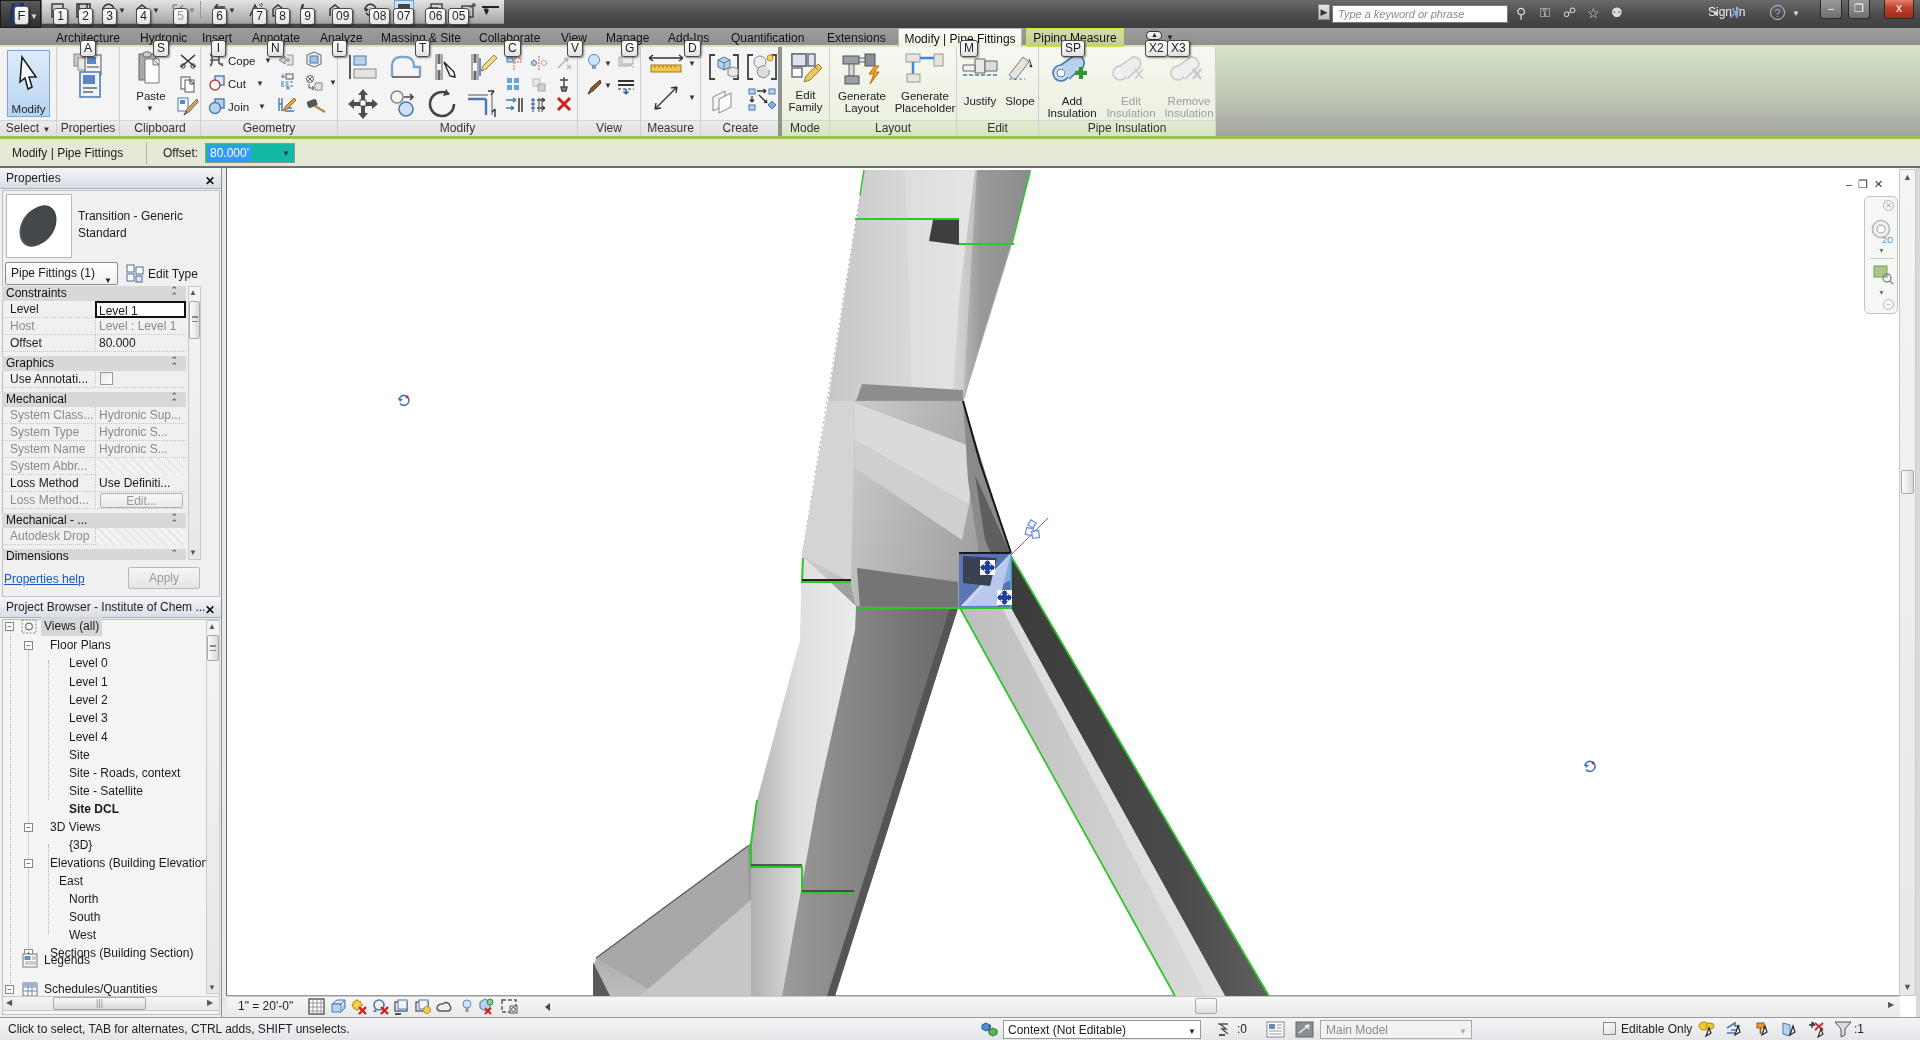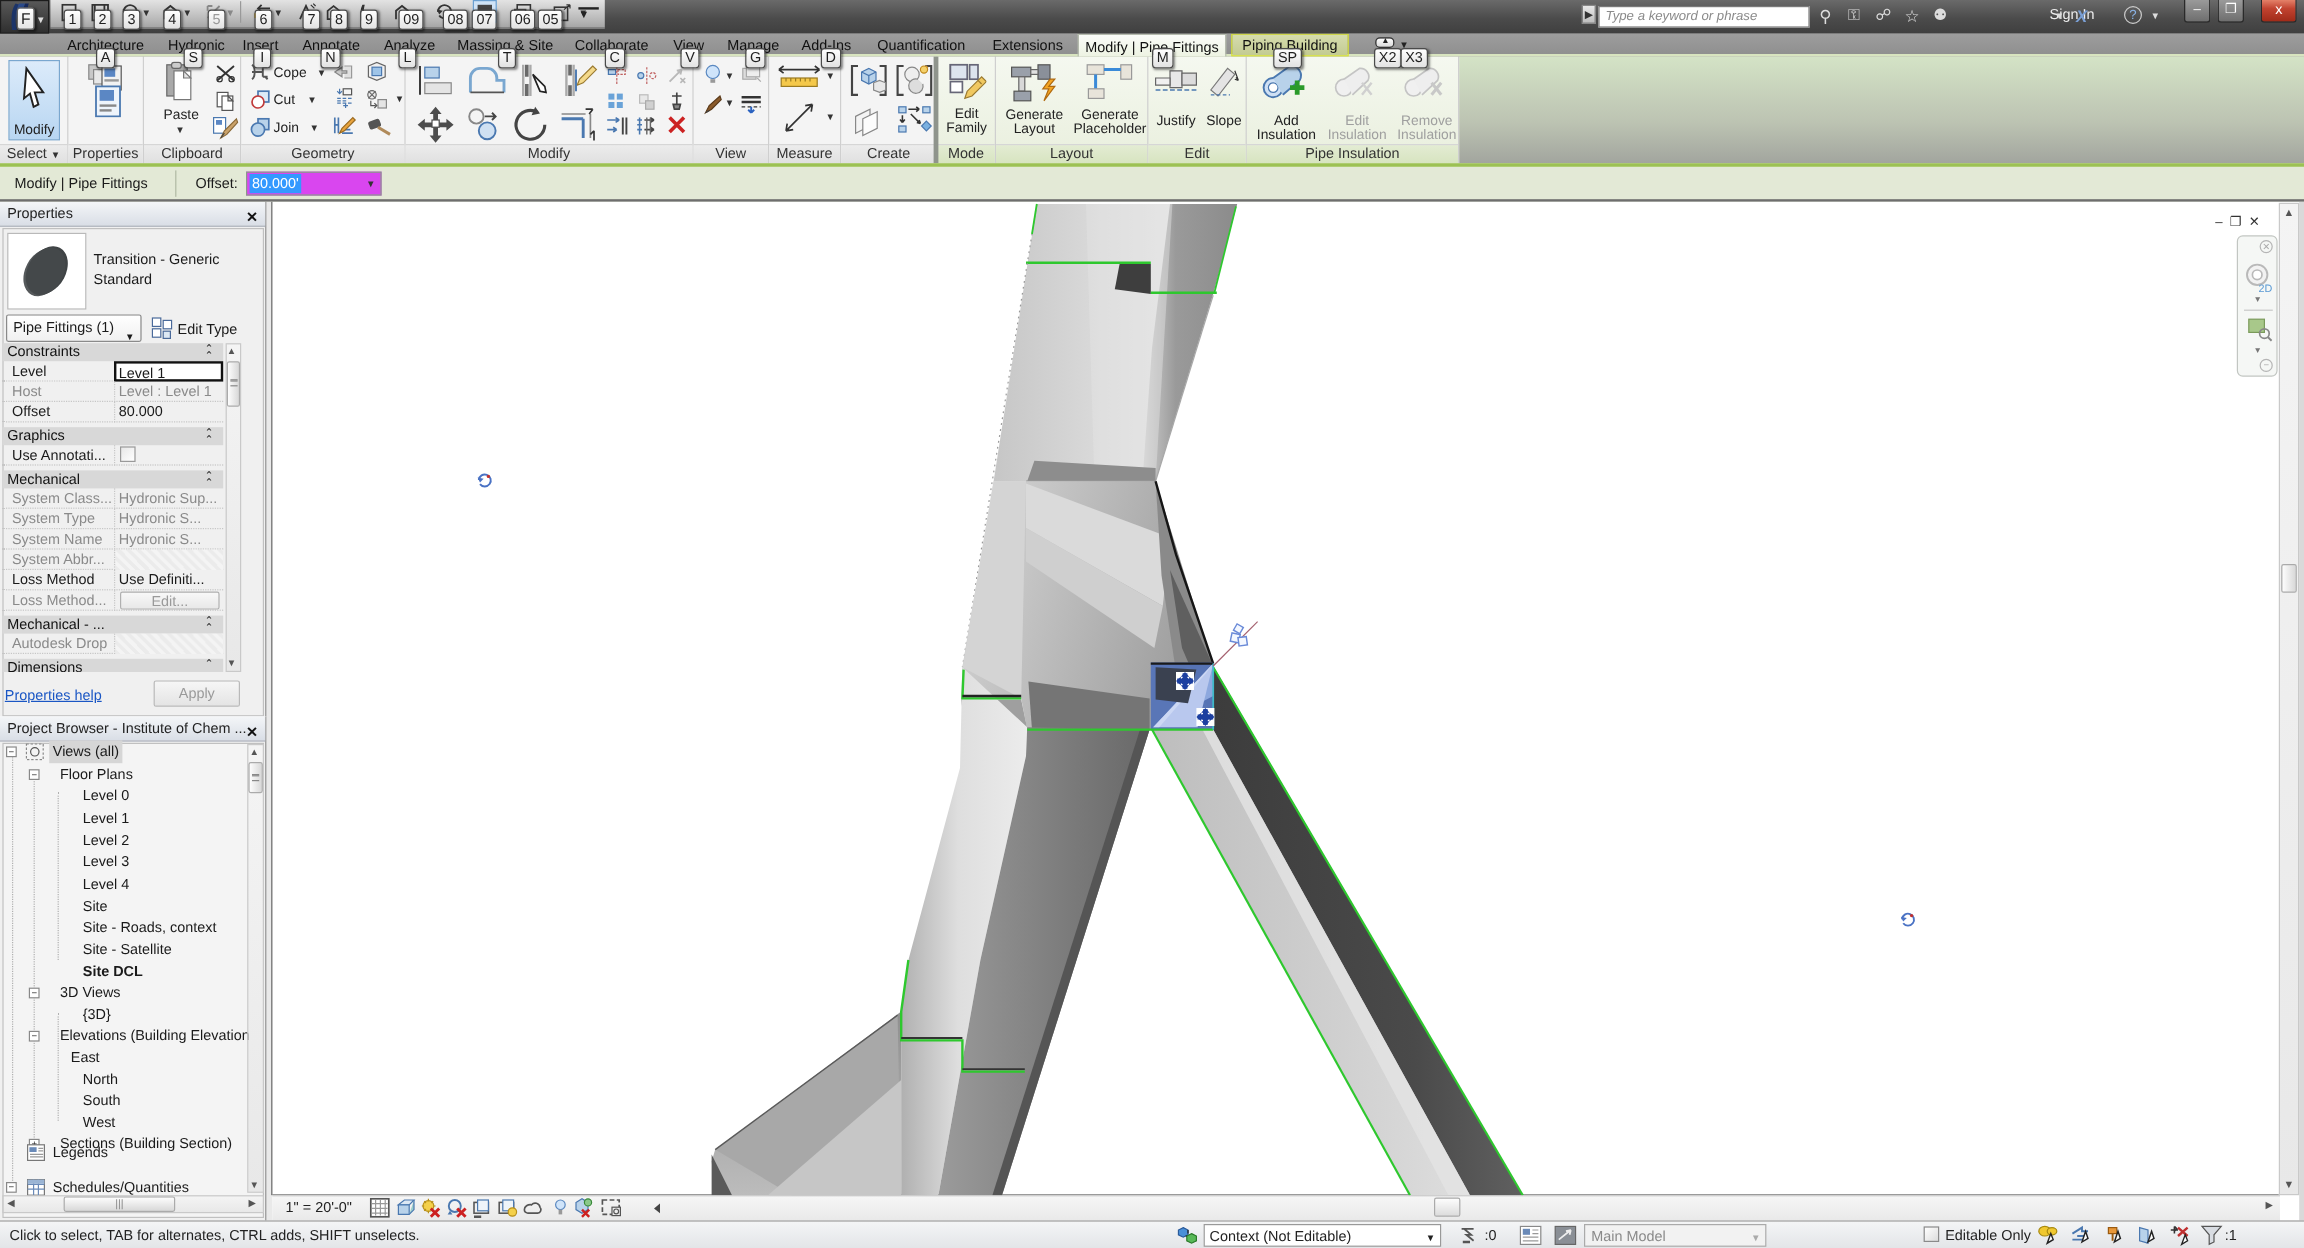--- a/index.html
+++ b/index.html
@@ -173,21 +173,21 @@
   <span class="rtab" style="left:320px;width:42px">Analyze</span>
   <span class="rtab" style="left:381px;width:80px">Massing &amp; Site</span>
   <span class="rtab" style="left:479px;width:63px">Collaborate</span>
   <span class="rtab" style="left:561px;width:27px">View</span>
   <span class="rtab" style="left:606px;width:44px">Manage</span>
   <span class="rtab" style="left:668px;width:44px">Add-Ins</span>
   <span class="rtab" style="left:731px;width:77px">Quantification</span>
   <span class="rtab" style="left:827px;width:57px">Extensions</span>
 </div>
 <div id="tab-active">Modify | Pipe Fittings</div>
-<div id="tab-piping">Piping Building</div>
+<div id="tab-piping">Piping Measure</div>
 <div class="abs" style="left:0;top:45px;width:1920px;height:2px;background:#d8e4bf;z-index:31"></div>
 <div id="collapsebtn">
     <span style="position:absolute;left:4px;top:-1px;font-size:7px;color:#222">▲</span>
   </div>
 <span class="abs" style="left:1166px;top:33px;font-size:8px;color:#222;z-index:45">▼</span>
 
 <div class="kt" style="left:80px;top:40px">A</div>
 <div class="kt" style="left:153px;top:40px">S</div>
 <div class="kt" style="left:211px;top:40px">I</div>
 <div class="kt" style="left:267px;top:40px">N</div>
@@ -533,21 +533,21 @@
     <div class="btxt gtxt" style="left:120px;width:60px;top:48px">Remove<br>Insulation</div>
     <div class="cap">Pipe Insulation</div>
   </div>
 </div>
 <div id="grnline"></div>
 
 <div id="optbar">
   <span class="abs" style="left:12px;top:7px">Modify | Pipe Fittings</span>
   <span class="abs" style="left:146px;top:3px;width:1px;height:22px;background:#b0b8a4"></span>
   <span class="abs" style="left:163px;top:7px">Offset:</span>
-  <span class="abs" style="left:205px;top:4px;width:113px;height:20px;background:#d946ef;border:1px solid #8a9a8a">
+  <span class="abs" style="left:205px;top:4px;width:90px;height:20px;background:#14b8a6;border:1px solid #8a9a8a">
       <span style="position:absolute;left:2px;top:1px;background:#3399ff;color:#fff;padding:0 2px;line-height:16px">80.000'</span>
       <span style="position:absolute;right:4px;top:5px;font-size:8px;color:#333">▼</span>
     </span>
 </div>
 
 <div id="canvas"></div>
 <div class="abs" style="left:222px;top:168px;width:5px;height:849px;background:#e9e9e9;z-index:6"></div>
 <div class="abs" style="left:1916px;top:168px;width:4px;height:849px;background:#d9d9d9;z-index:6"></div>
 <div id="canvasborder"></div>
 

